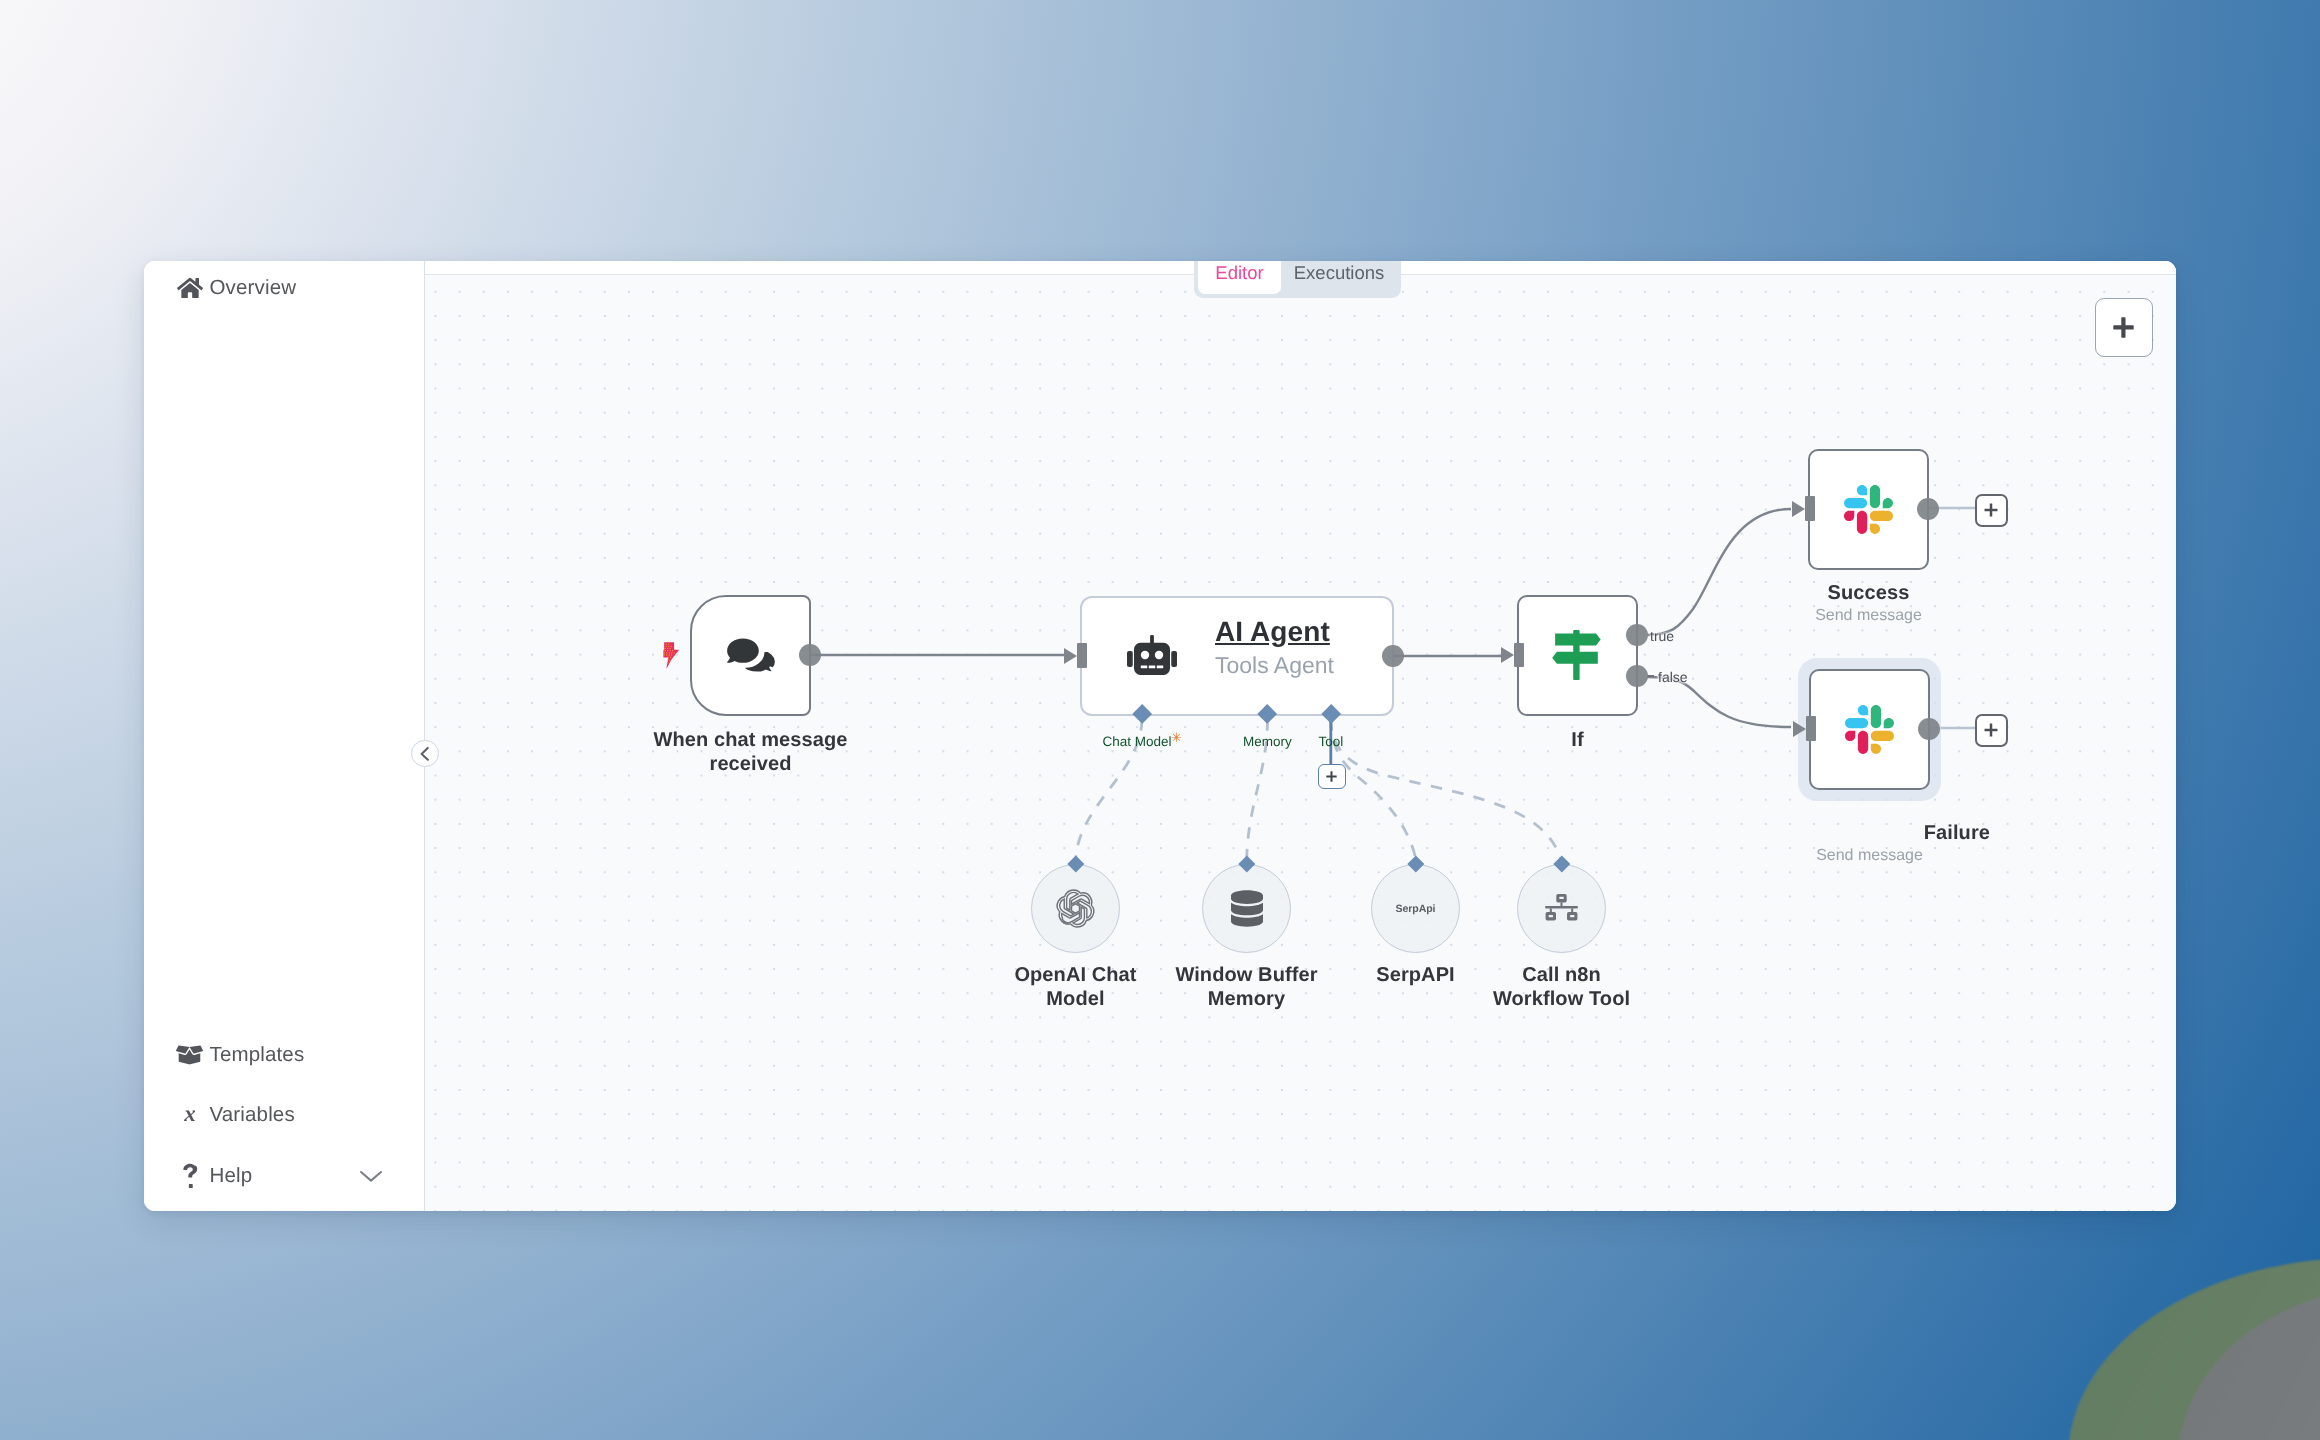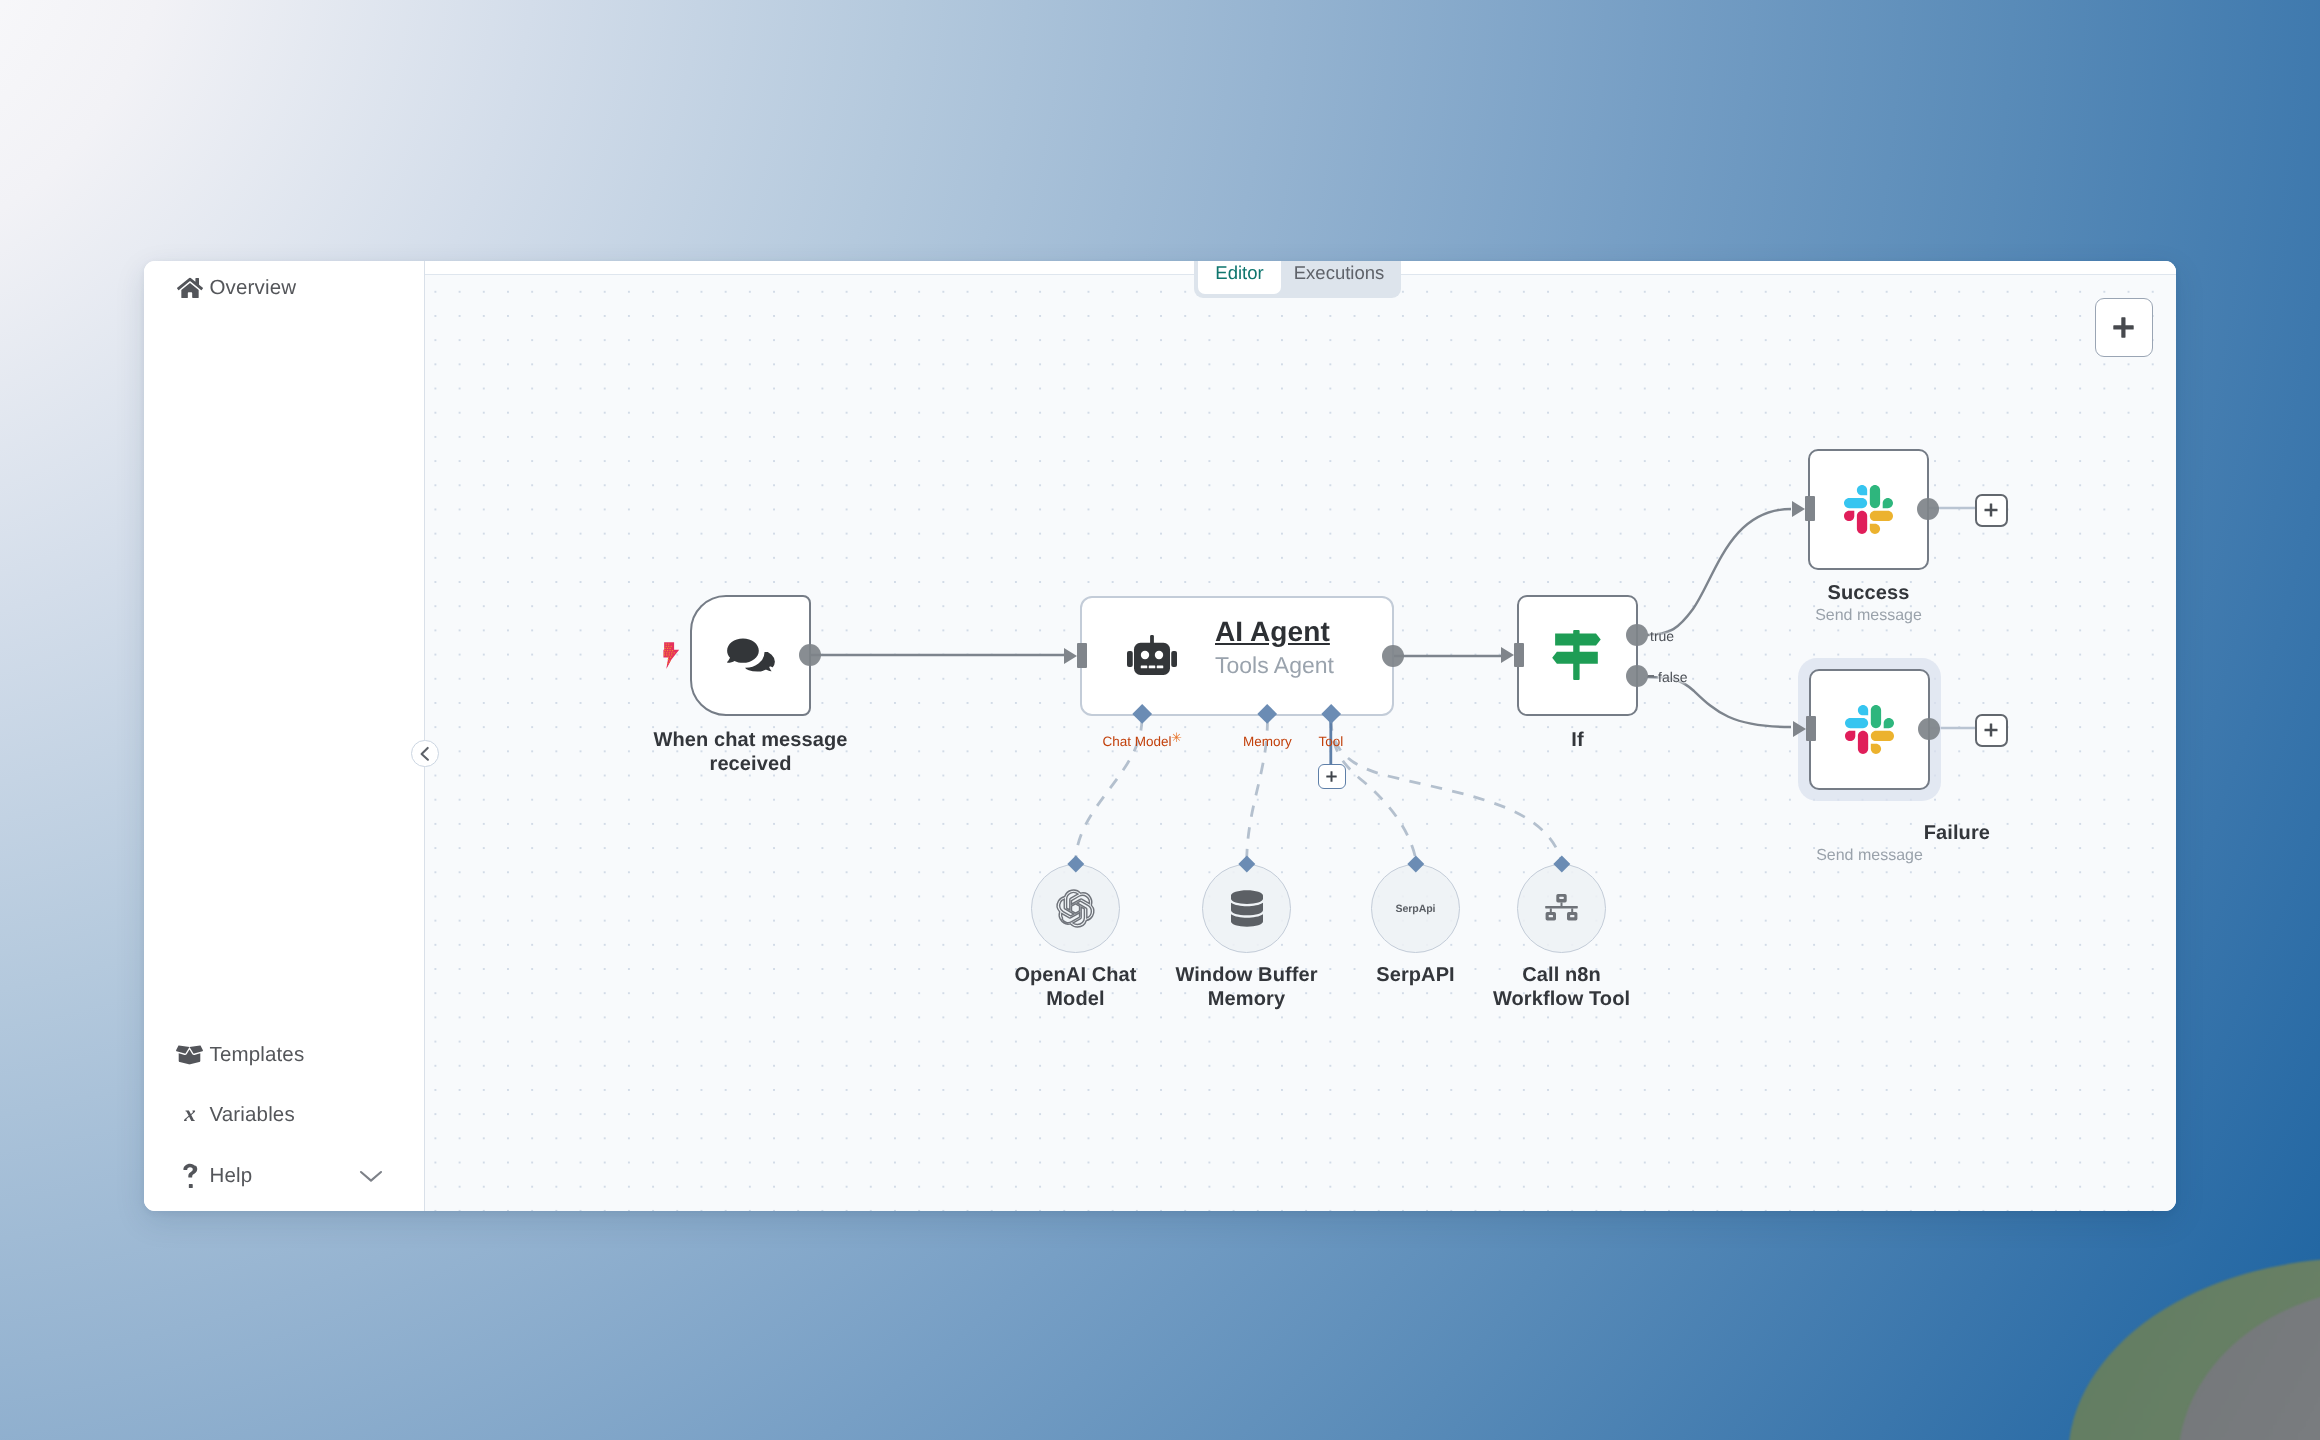--- a/index.html
+++ b/index.html
@@ -42,21 +42,21 @@
   #canvas-head{position:absolute;left:0;top:0;right:0;height:13px;background:#ffffff;border-bottom:1px solid #dfe6ee;z-index:3;}
   #grid{position:absolute;left:0;top:14px;right:0;bottom:0;
     background-image:radial-gradient(circle at 1px 1px, #d2dbe7 0px, #d2dbe7 1.05px, rgba(210,219,231,0) 1.5px);
     background-size:24.2px 24.2px;background-position:82px 15.8px;}
 
   
   #tabs{position:absolute;left:769px;top:-12px;width:207px;display:flex;background:#dde4ec;border-radius:9px;padding:4px;z-index:9;
         height:48.5px;box-sizing:border-box;}
   .tab{flex:1 1 auto;display:flex;align-items:center;justify-content:center;font-size:18.5px;border-radius:7px;
        color:#5f636a;cursor:pointer;white-space:nowrap;}
-  .tab.active{background:#fff;color:#0f766e;flex:0 0 83px;}
+  .tab.active{background:#fff;color:#ec4899;flex:0 0 83px;}
 
   
   #collapse{position:absolute;left:267.1px;top:478.9px;width:27.6px;height:27.6px;border-radius:50%;background:#fff;
             border:1.3px solid #ccd6e2;display:flex;align-items:center;justify-content:center;z-index:20;cursor:pointer;
             box-sizing:border-box;}
 
   
   #addbtn{position:absolute;right:23px;top:37px;width:58.5px;height:59px;border-radius:9px;background:#fff;
           border:1.4px solid #9aa5b4;display:flex;align-items:center;justify-content:center;z-index:7;cursor:pointer;
           box-sizing:border-box;}
@@ -68,21 +68,21 @@
   .nsub{position:absolute;text-align:center;color:#9aa2ab;font-size:16px;line-height:20px;}
   .port{position:absolute;width:22px;height:22px;border-radius:50%;background:rgba(126,131,137,.92);}
   .inport{position:absolute;width:10px;height:24.5px;background:#80858b;border-radius:1px;}
   .inarrow{position:absolute;width:0;height:0;border-top:8.2px solid transparent;border-bottom:8.2px solid transparent;border-left:13px solid #80858b;}
   .plusbox{position:absolute;width:34px;height:34px;border-radius:7px;background:#fff;border:2px solid #62676e;
            display:flex;align-items:center;justify-content:center;z-index:5;cursor:pointer;}
   .diamond{position:absolute;width:11.6px;height:11.6px;background:#6b8cb4;transform:rotate(45deg);z-index:6;}
   .diamond.big{width:14.4px;height:14.4px;}
   .subcircle{position:absolute;width:89px;height:89px;border-radius:50%;background:rgba(238,241,245,.86);border:1.9px solid #c3ccd8;
              display:flex;align-items:center;justify-content:center;box-sizing:border-box;z-index:4;}
-  .iolabel{position:absolute;font-size:13.5px;color:#c2410c;text-align:center;line-height:1;}
+  .iolabel{position:absolute;font-size:13.5px;color:#14532d;text-align:center;line-height:1;}
   .boolabel{position:absolute;font-size:14px;color:#4a4e55;line-height:1;z-index:7;
             text-shadow:0 0 2.5px #f8fafc,0 0 2.5px #f8fafc,0 0 2.5px #f8fafc,0 0 4px #f8fafc;}
   svg{display:block;overflow:visible;}
 </style>
 </head>
 <body>
 
 <div id="desktop">
   <div id="wallpaper">
 

